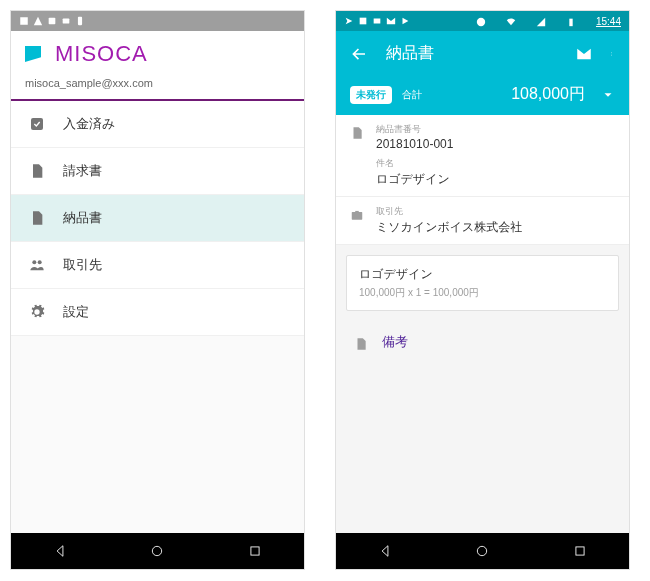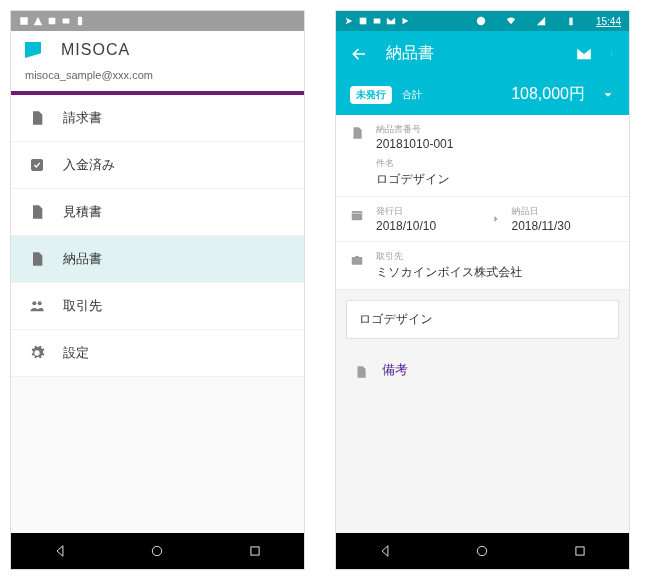--- a/index.html
+++ b/index.html
@@ -1,26 +1,26 @@
 <!DOCTYPE html>
 <html><head>
 <meta charset="utf-8">
 <style>
 * { box-sizing: border-box; margin: 0; padding: 0; }
 body { font-family: -apple-system, "Helvetica Neue", Arial, sans-serif; background: #fff; width: 650px; height: 581px; display: flex; gap: 30px; padding: 10px; }
 .phone { width: 295px; height: 560px; background: #fafafa; position: relative; display: flex; flex-direction: column; border: 1px solid #e0e0e0; }
 .statusbar { height: 20px; background: #9e9e9e; display: flex; align-items: center; padding: 0 8px; gap: 5px; color: #fff; font-size: 10px; }
 .statusbar.teal { background: #0097a7; }
 .statusbar .icons-left { display: flex; gap: 4px; }
-.statusbar .icons-right { margin-left: auto; display: flex; gap: 20px; align-items: center; text-decoration: underline; }
+.statusbar .icons-right { margin-left: auto; display: flex; gap: 20px; align-items: flex-end; text-decoration: underline; }
 .si { width: 10px; height: 10px; fill: #fff; }
 .header-white { background: #fff; padding: 10px 14px 6px; }
-.logo { display: flex; align-items: center; gap: 16px; font-size: 16px; font-weight: 400; letter-spacing: 1px; color: #404040; }
+.logo { display: flex; align-items: center; gap: 10px; font-size: 22px; font-weight: 400; letter-spacing: 1px; color: #a21caf; }
 .logo-mark { width: 16px; height: 16px; background: #00bcd4; clip-path: polygon(0 0, 100% 0, 100% 70%, 0 100%); margin-right: 4px; }
-.email { font-size: 11px; color: #666; padding: 4px 14px 10px; background: #fff; border-bottom: 4px solid #701a75; }
+.email { font-size: 11px; color: #666; padding: 4px 14px 10px; background: #fff; border-bottom: 2px solid #701a75; }
 .menu-list { background: #fff; }
 .menu-item { display: flex; align-items: center; padding: 14px 18px; gap: 18px; border-bottom: 1px solid #f0f0f0; font-size: 13px; color: #333; }
 .menu-item.selected { background: #e0f2f1; }
 .mi-icon { width: 16px; height: 16px; fill: #757575; }
 
 .appbar { background: #00bcd4; color: #fff; }
 .appbar-row1 { display: flex; align-items: center; padding: 12px 14px; gap: 18px; }
 .appbar-title { font-size: 16px; flex: 1; }
 .appbar-act { width: 18px; height: 18px; fill: #fff; }
 .appbar-row2 { display: flex; align-items: center; padding: 8px 14px 10px; gap: 10px; }
@@ -75,36 +75,30 @@
   <div class="header-white">
     <div class="logo">
       <span class="logo-mark"></span>
       <span>MISOCA</span>
     </div>
   </div>
   <div class="email">misoca_sample@xxx.com</div>
   <div class="menu-list">
     <div class="menu-item">
       <svg class="mi-icon" viewBox="0 0 24 24">
-          <path d="M6 2h9l5 5v15H6z"></path>
-        </svg>
-      <span>請求書</span>
-    </div>
-    <div class="menu-item">
-      <svg class="mi-icon" viewBox="0 0 24 24">
           <rect x="3" y="3" width="18" height="18" rx="3"></rect>
           <path d="M8 12l3 3 5-6" stroke="#fff" stroke-width="2" fill="none"></path>
         </svg>
       <span>入金済み</span>
     </div>
     <div class="menu-item">
       <svg class="mi-icon" viewBox="0 0 24 24">
           <path d="M6 2h9l5 5v15H6z"></path>
         </svg>
-      <span>見積書</span>
+      <span>請求書</span>
     </div>
     <div class="menu-item selected">
       <svg class="mi-icon" viewBox="0 0 24 24">
           <path d="M6 2h9l5 5v15H6z"></path>
         </svg>
       <span>納品書</span>
     </div>
     <div class="menu-item">
       <svg class="mi-icon" viewBox="0 0 24 24">
           <circle cx="8" cy="8" r="3"></circle>
@@ -202,52 +196,32 @@
           <div class="f-label">納品書番号</div>
           <div class="f-value">20181010-001</div>
           <div class="f-label" style="margin-top:6px">件名</div>
           <div class="f-value">ロゴデザイン</div>
         </div>
       </div>
     </div>
     <div class="card">
       <div class="field-row">
         <svg class="f-icon" viewBox="0 0 24 24">
-            <rect x="3" y="5" width="18" height="16" rx="2"></rect>
-            <path d="M3 9h18" stroke="#fff"></path>
-          </svg>
-        <div class="f-body date-cols">
-          <div class="date-col">
-            <div class="f-label">発行日</div>
-            <div class="f-value">2018/10/10</div>
-          </div>
-          <svg class="arrow" viewBox="0 0 24 24">
-              <path d="M9 6l6 6-6 6z"></path>
-            </svg>
-          <div class="date-col">
-            <div class="f-label">納品日</div>
-            <div class="f-value">2018/11/30</div>
-          </div>
-        </div>
-      </div>
-    </div>
-    <div class="card">
-      <div class="field-row">
-        <svg class="f-icon" viewBox="0 0 24 24">
             <rect x="3" y="7" width="18" height="13" rx="1"></rect>
             <path d="M9 7V5h6v2"></path>
           </svg>
         <div class="f-body">
           <div class="f-label">取引先</div>
           <div class="f-value">ミソカインボイス株式会社</div>
         </div>
       </div>
     </div>
     <div class="lineitem">
       <div class="li-name">ロゴデザイン</div>
+      <div class="li-calc">100,000円 x 1 = 100,000円</div>
     </div>
     <div class="note-row">
       <svg class="f-icon" viewBox="0 0 24 24">
           <path d="M6 2h9l5 5v15H6z"></path>
         </svg>
       <span>備考</span>
     </div>
   </div>
   <div class="navbar">
     <svg class="nav-icon" viewBox="0 0 24 24">

